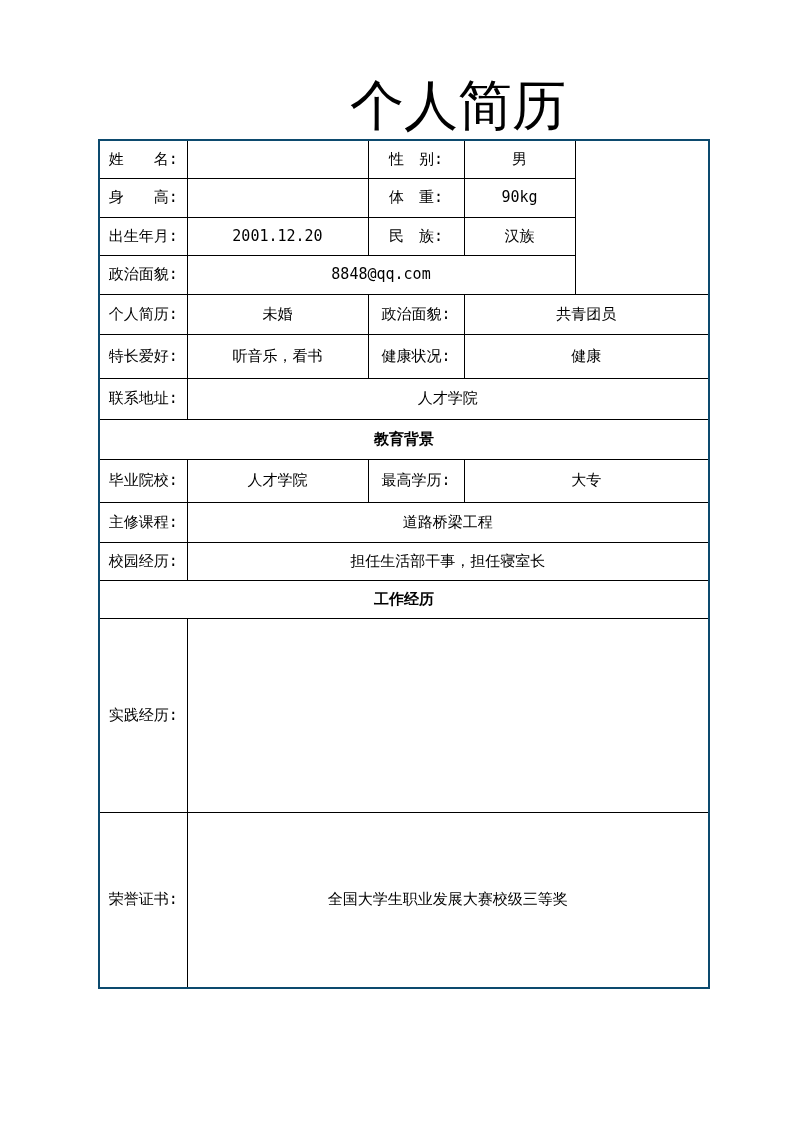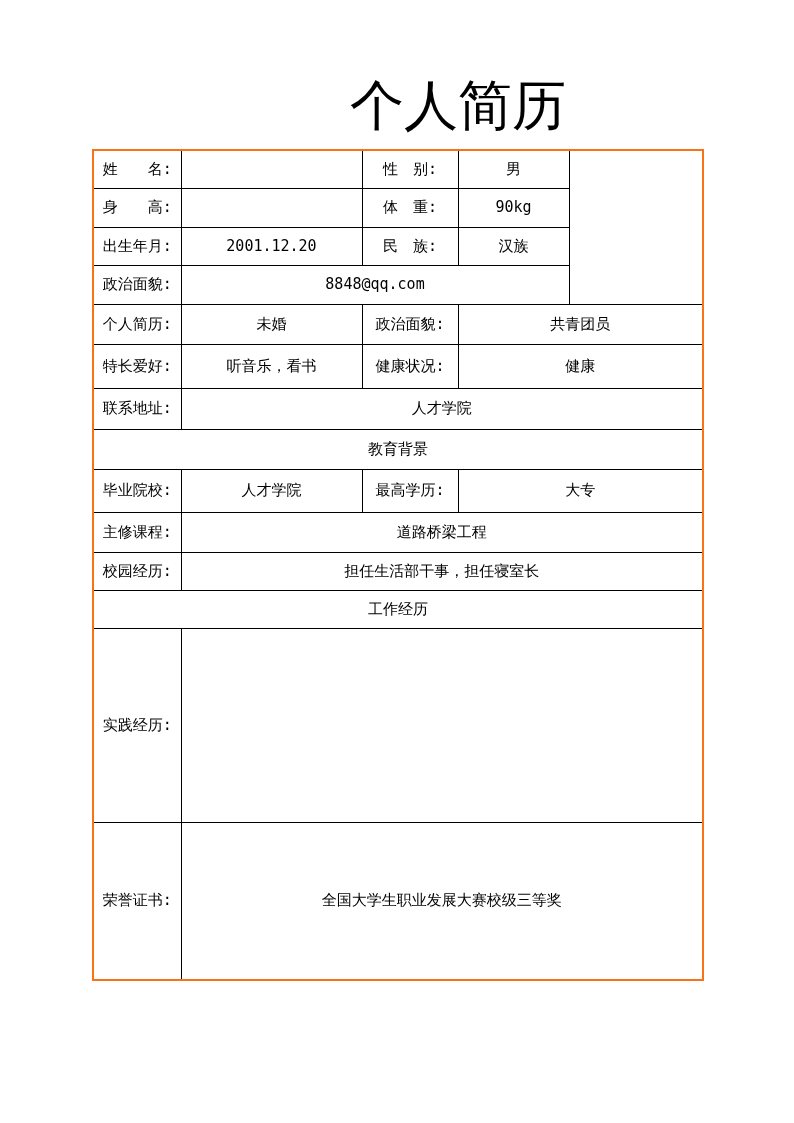--- a/index.html
+++ b/index.html
@@ -16,44 +16,43 @@
     left: 350px;
     font-family: "DejaVu Serif", "Liberation Serif", serif;
     font-size: 54px;
     font-weight: normal;
     line-height: 1.05;
     letter-spacing: 0;
     white-space: nowrap;
   }
   table.resume {
     position: absolute;
-    left: 92px;
+    left: 98px;
     top: 139px;
     width: 610px;
     border-collapse: collapse;
     table-layout: fixed;
-    border: 2px solid #f97316;
-    margin-top: 10px;
+    border: 2px solid #0c4a6e;
   }
   table.resume td {
     border: 1px solid #000000;
     font-size: 15px;
     line-height: 1.25;
     text-align: center;
     vertical-align: middle;
     padding: 2px 4px;
     overflow: hidden;
   }
   td.label {
     text-align: left;
     padding-left: 6px;
     white-space: nowrap;
   }
   td.section-header {
-    font-weight: normal;
+    font-weight: bold;
     font-size: 16px;
     text-align: center;
   }
   td.left-value {
     text-align: left;
     padding-left: 2px;
   }
   td.photo-cell { background: #ffffff; }
 </style>
 </head>
@@ -140,18 +139,18 @@
 
   <tr style="height:38px">
     <td colspan="5" class="section-header">工作经历</td>
   </tr>
 
   <tr style="height:194px">
     <td class="label">实践经历:</td>
     <td colspan="4"></td>
   </tr>
 
-  <tr style="height:158px">
+  <tr style="height:176px">
     <td class="label">荣誉证书:</td>
     <td colspan="4" class="left-value">全国大学生职业发展大赛校级三等奖</td>
   </tr>
 </tbody>
   </table>
 
 </body></html>

